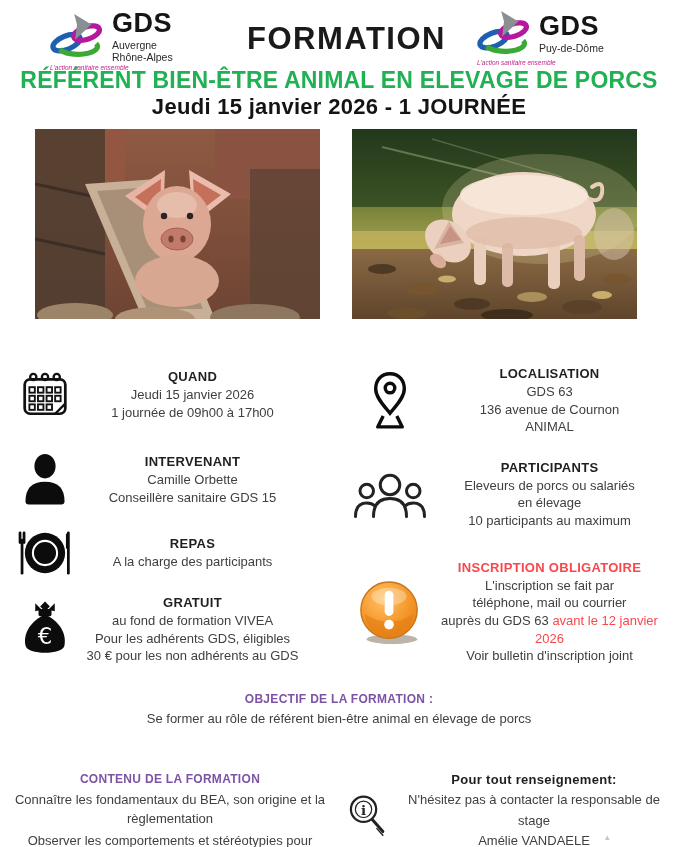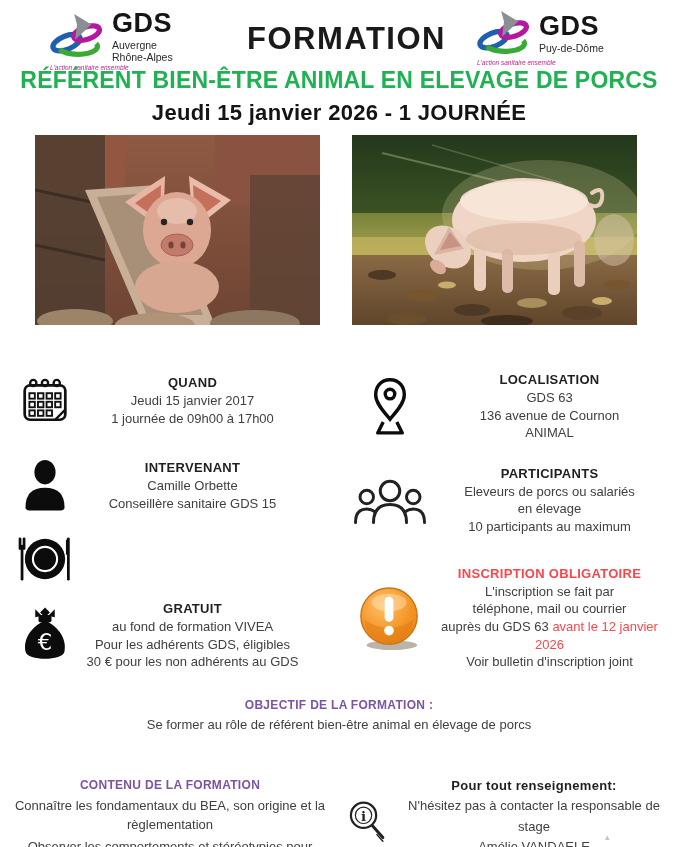--- a/index.html
+++ b/index.html
@@ -16,21 +16,21 @@
   .brand { font-size:27px; font-weight:800; color:#161616; letter-spacing:.5px; }
   .region { font-size:10.5px; color:#2a2a2a; line-height:1.15; margin-top:2px; }
   .tagline { font-size:6.5px; font-style:italic; color:#c0268c; margin-top:1px; margin-left:2px; }
   .formation { font-size:31px; font-weight:700; letter-spacing:1.5px; color:#1a1a1a;
     align-self:center; margin-top:6px; white-space:nowrap; }
 
   
   .green-title { text-align:center; font-size:23px; font-weight:800; color:#20b152;
     letter-spacing:.2px; margin-top:5px; white-space:nowrap; }
   .date-title { text-align:center; font-size:22px; font-weight:700; color:#141414;
-    margin-top:6px; letter-spacing:.3px; }
+    margin-top:0; letter-spacing:.3px; }
 
   
   .photos { display:flex; gap:32px; margin:9px 41px 0 35px; height:190px; }
   .photo { flex:1; overflow:hidden; }
   .photo svg { display:block; width:100%; height:100%; }
 
   
   .info { display:flex; margin-top:26px; }
   .col { width:339px; display:flex; flex-direction:column;margin-top:21px; }
   .info-row { display:flex; align-items:center; }
@@ -230,21 +230,21 @@
                 <rect x="45" y="33" width="7" height="7"></rect>
               <rect x="12" y="44" width="7" height="7"></rect>
                 <rect x="23" y="44" width="7" height="7"></rect>
                 <rect x="34" y="44" width="7" height="7"></rect>
             </g>
             <path d="M45 56 L58 43" stroke="#111" stroke-width="3"></path>
           </svg>
         </div>
         <div class="txt">
           <div class="sec-title">QUAND</div>
-          <div class="t-line">Jeudi 15 janvier 2017</div>
+          <div class="t-line">Jeudi 15 janvier 2026</div>
           <div class="t-line">1 journée de 09h00 à 17h00</div>
         </div>
       </div>
 
       <div class="info-row row-intervenant">
         <div class="icon-box">
           <svg width="52" height="56" viewBox="0 0 64 64">
             <ellipse cx="32" cy="15" rx="13" ry="15" fill="#0c0c0c"></ellipse>
             <path d="M8 58 q0 -24 24 -24 q24 0 24 24 q0 4 -4 4 l-40 0 q-4 0 -4 -4 z" fill="#0c0c0c"></path>
           </svg>
@@ -262,20 +262,24 @@
             <circle cx="36" cy="28" r="25" fill="#0c0c0c"></circle>
             <circle cx="36" cy="28" r="15" fill="none" stroke="#fff" stroke-width="2.6"></circle>
             <g stroke="#0c0c0c" stroke-width="3.4" stroke-linecap="round">
               <line x1="5" y1="3" x2="5" y2="15"></line>
                 <line x1="10" y1="3" x2="10" y2="15"></line>
               <line x1="7.5" y1="12" x2="7.5" y2="53"></line>
               <line x1="65" y1="3" x2="65" y2="53"></line>
             </g>
             <path d="M62 3 q6 8 3 18 l-3 2 z" fill="#0c0c0c"></path>
           </svg>
+        </div>
+        <div class="txt">
+          <div class="sec-title">REPAS</div>
+          <div class="t-line">A la charge des participants</div>
         </div>
       </div>
 
       <div class="info-row row-gratuit">
         <div class="icon-box">
           <svg width="52" height="58" viewBox="0 0 64 70">
             <polygon points="20,2 28,10 20,12" fill="#0c0c0c"></polygon>
             <polygon points="44,2 36,10 44,12" fill="#0c0c0c"></polygon>
             <polygon points="26,6 32,0 38,6 32,12" fill="#0c0c0c"></polygon>
             <rect x="24" y="9" width="16" height="9" rx="2" fill="#0c0c0c"></rect>

